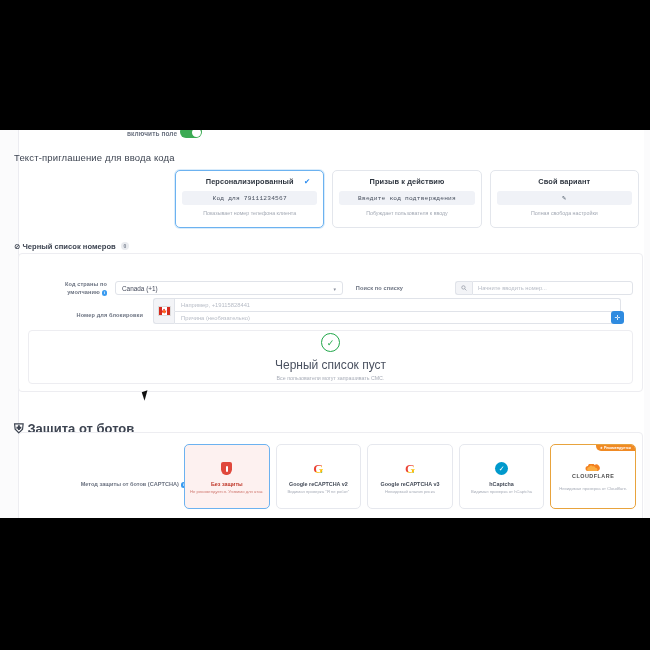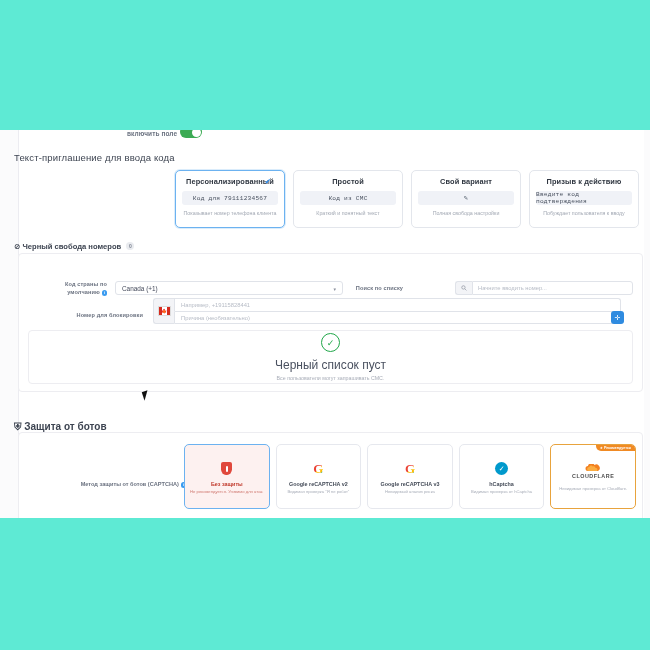--- a/index.html
+++ b/index.html
@@ -2,21 +2,21 @@
 <html><head>
 <meta charset="utf-8">
 <style>
   html,body{margin:0;padding:0;}
   body{
     width:650px;height:650px;overflow:hidden;
     background:#ffffff;
     font-family:"Liberation Sans","DejaVu Sans",sans-serif;
     color:#2f3640;
   }
-  .viewport{position:relative;width:650px;height:650px;background:#5eead4;}
+  .viewport{position:relative;width:650px;height:650px;background:#000000;}
 
   
   .page{
     position:absolute;left:0;top:130px;width:650px;height:388px;
     background:#fbfbfc;overflow:hidden;
   }
   .goldbar{
     position:absolute;left:8px;top:132px;width:2px;height:382px;
     background:#d8b565;
   }
@@ -132,21 +132,21 @@
   }
   .ok-circle{
     width:17px;height:17px;border-radius:50%;border:1.6px solid #21a74a;
     display:flex;align-items:center;justify-content:center;color:#21a74a;
     font-size:9px;font-weight:700;margin-bottom:6px;
   }
   .empty-t{font-size:12px;color:#4a5160;}
   .empty-s{font-size:5.3px;color:#a8adb8;margin-top:3px;}
 
   
-  .bot-head{position:absolute;left:14px;top:291px;font-size:10px;color:#3d4451;font-weight:600;}
+  .bot-head{position:absolute;left:14px;top:291px;font-size:13px;color:#3d4451;font-weight:600;}
   .bot-panel{left:18px;top:302px;width:623px;height:94px;}
   .bot-label{position:absolute;left:46px;top:351px;width:140px;text-align:right;
     font-size:5.6px;color:#6b7280;font-weight:700;}
   .cap-row{position:absolute;left:184px;top:314px;width:452px;height:65px;display:flex;gap:6px;}
   .cap{
     flex:1;background:#fff;border:1px solid #e6e8ee;border-radius:5px;position:relative;
     display:flex;flex-direction:column;align-items:center;justify-content:center;
     padding:4px 3px;box-sizing:border-box;overflow:hidden;
   }
   .cap.none{background:#fdf1f0;border:1.5px solid #6cb2f0;}
@@ -202,45 +202,40 @@
 
     <div class="style-row">
 
       <div class="st-card sel">
         <div class="st-head">Персонализированный</div>
         <div class="st-check">✔</div>
         <div class="st-prev">Код для 79111234567</div>
         <div class="st-sub">Показывает номер телефона клиента</div>
       </div>
 
+
       <div class="st-card">
-        <div class="st-head">Простой</div>
-        <div class="st-prev">Код из СМС</div>
-        <div class="st-sub">Краткий и понятный текст</div>
+        <div class="st-head">Призыв к действию</div>
+        <div class="st-prev">Введите код подтверждения</div>
+        <div class="st-sub">Побуждает пользователя к вводу</div>
       </div>
 
       <div class="st-card">
         <div class="st-head">Свой вариант</div>
         <div class="st-prev">
             <span class="st-pencil">✎</span>
           </div>
         <div class="st-sub">Полная свобода настройки</div>
       </div>
 
-      <div class="st-card">
-        <div class="st-head">Призыв к действию</div>
-        <div class="st-prev">Введите код подтверждения</div>
-        <div class="st-sub">Побуждает пользователя к вводу</div>
-      </div>
-
     </div>
 
     <div class="bl-head">
       <span>⊘</span>
-      <span>Черный свобода номеров</span>
+      <span>Черный список номеров</span>
       <span class="bl-badge">0</span>
     </div>
 
     <div class="panel bl-panel">
 
       <div class="lbl" style="left:24px;top:26px;width:64px;">
         <span>Код страны по умолчанию</span>
         <span class="i">i</span>
       </div>
 

